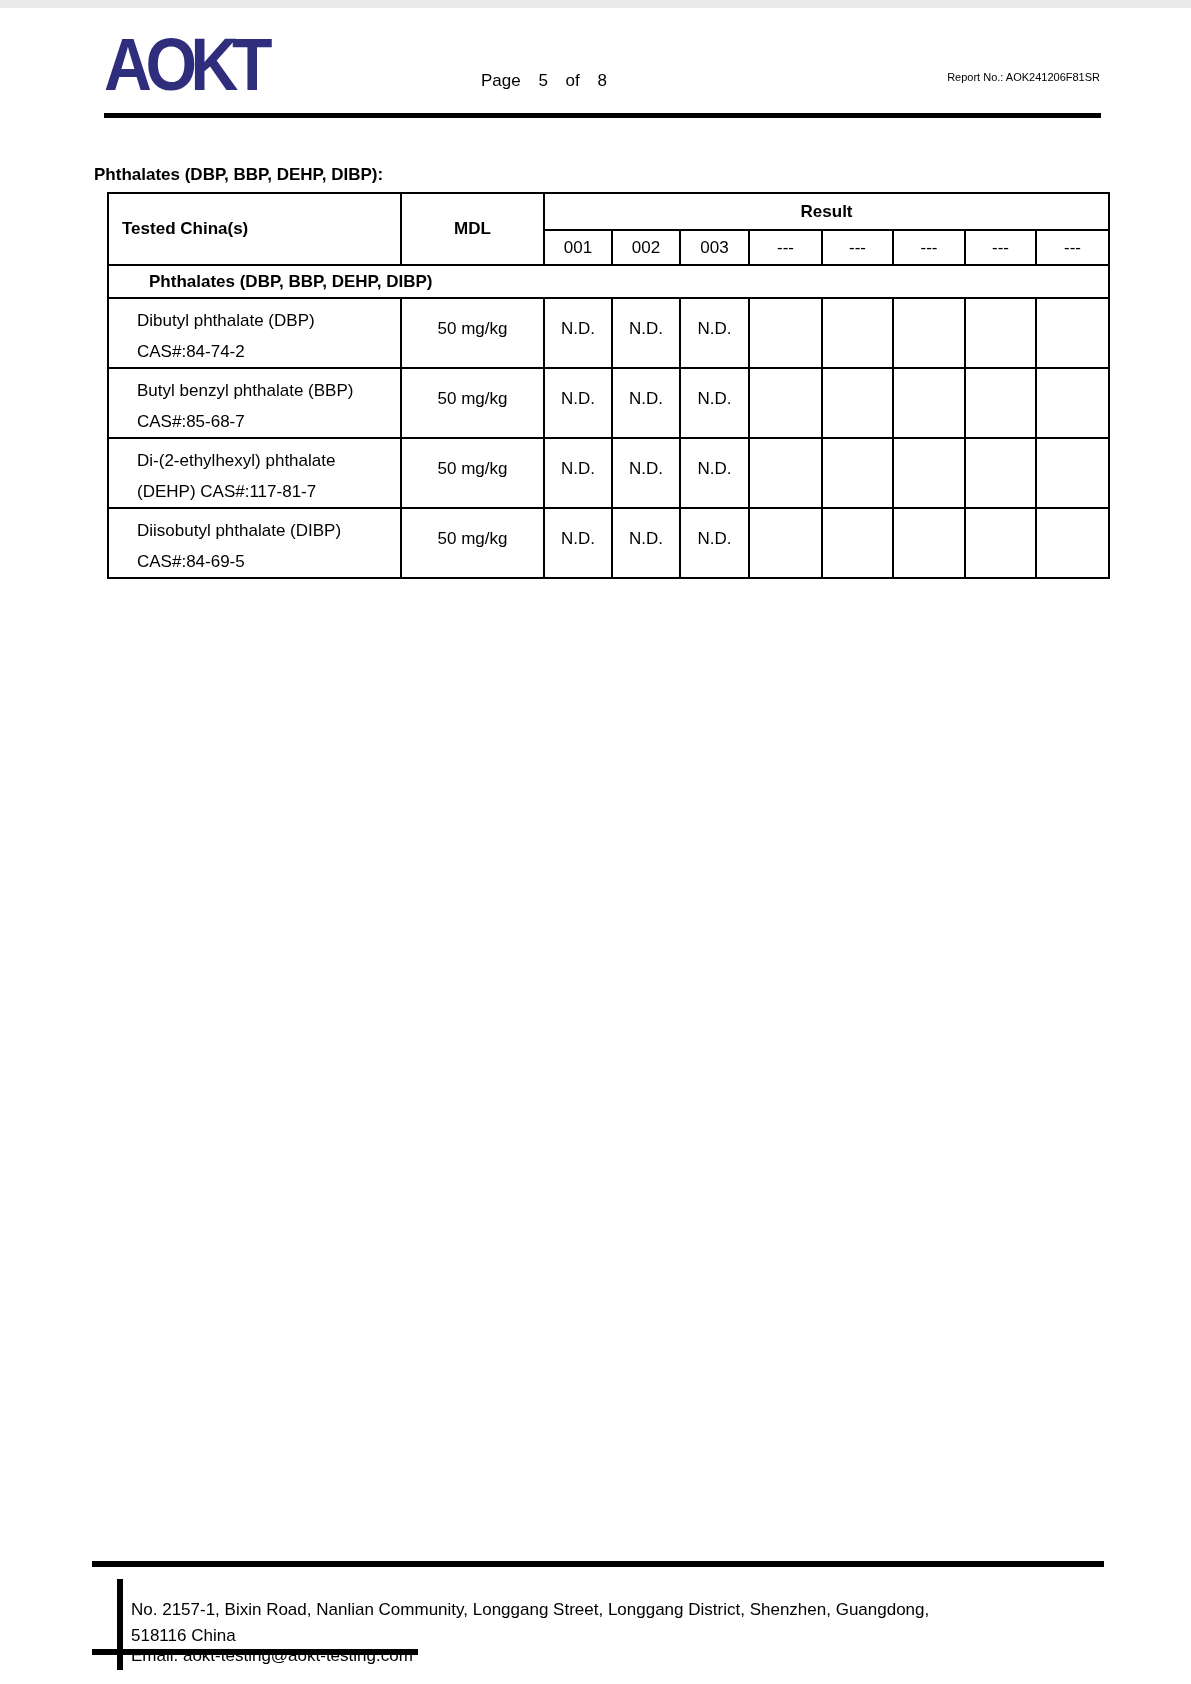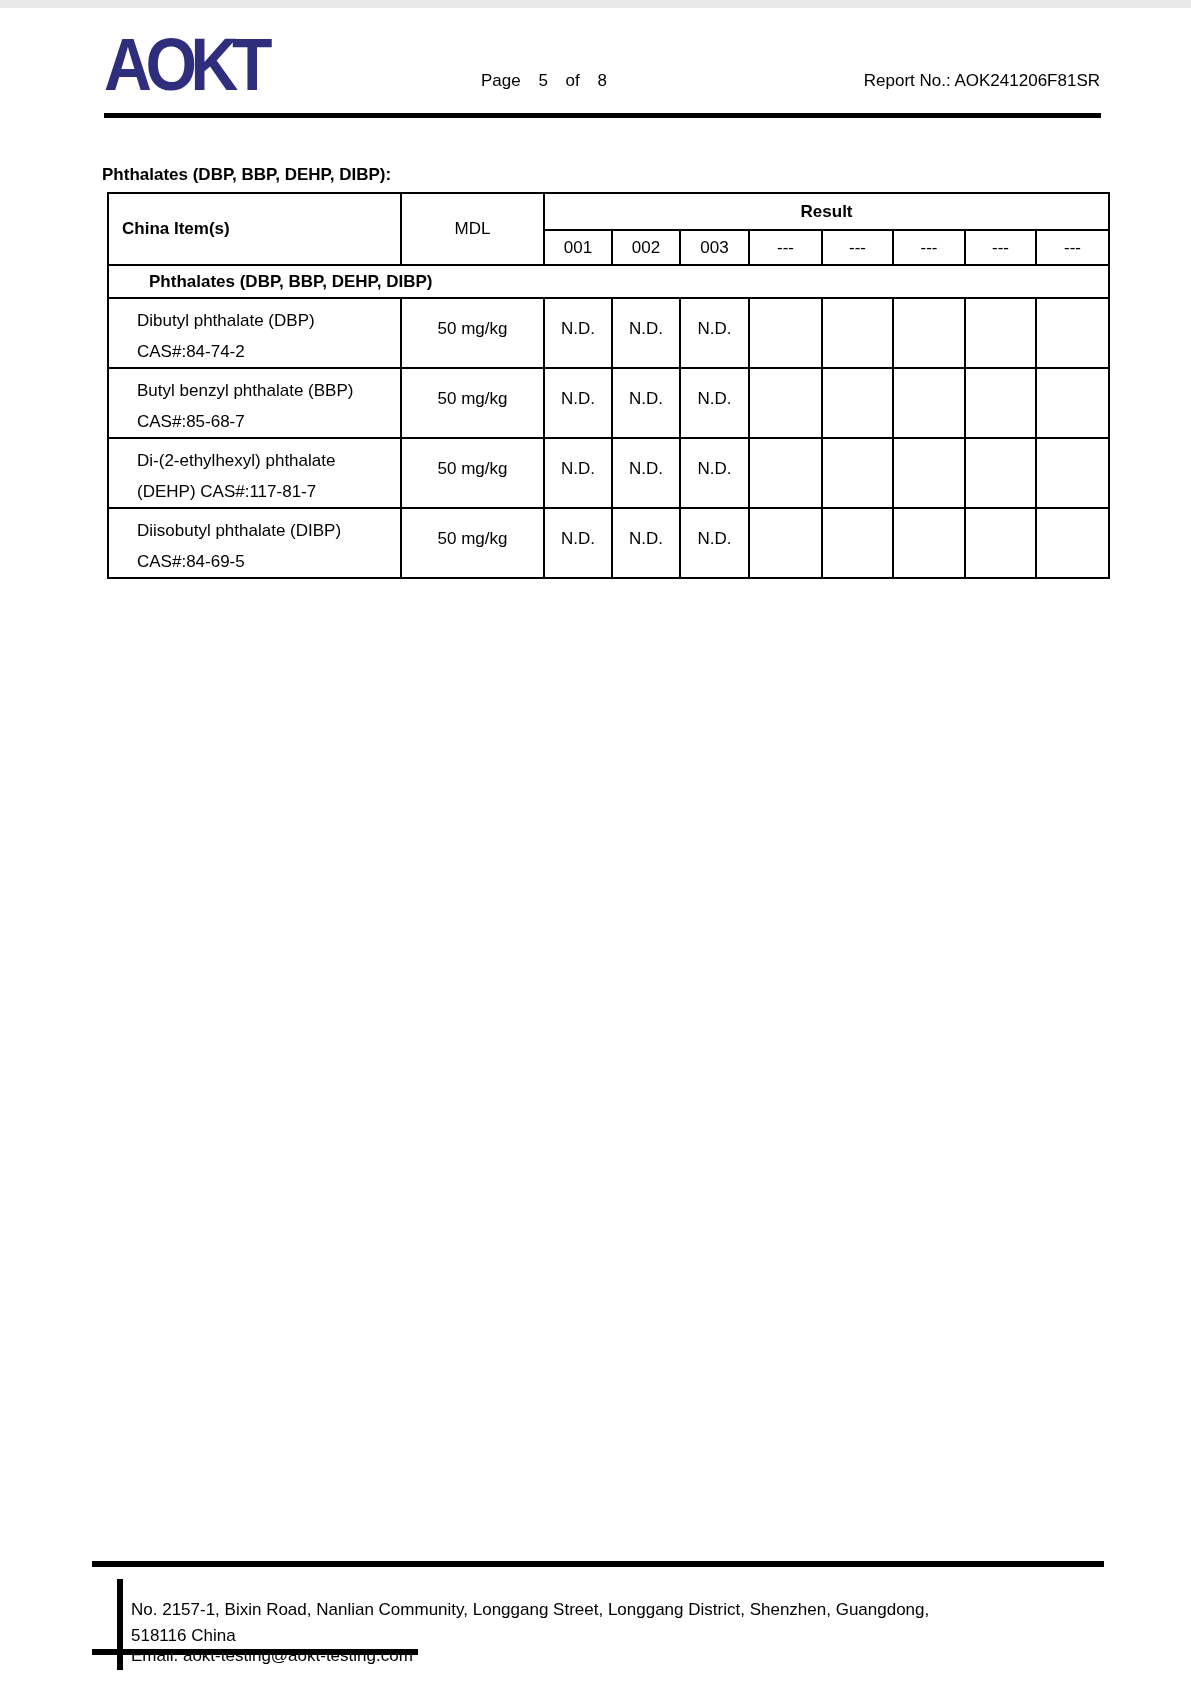--- a/index.html
+++ b/index.html
@@ -20,45 +20,45 @@
     color:#2E2E7D; letter-spacing:-7px;
     transform:scale(0.92,1.02); transform-origin:left center;
     white-space:nowrap;
   }
   .page-indicator {
     position:absolute; left:481px; top:63px;
     font-size:17px; word-spacing:13px; white-space:nowrap;
   }
   .report-no {
     position:absolute; right:91px; top:63px;
-    font-size:17px; white-space:nowrap;
+    font-size:11px; white-space:nowrap;
   }
   .top-rule {
     position:absolute; left:104px; top:105px; width:997px; height:5px;
     background:#000;
   }
 
   
   .section-title {
-    position:absolute; left:102px; top:157px;
+    position:absolute; left:94px; top:157px;
     font-size:17px; font-weight:bold;
   }
 
   
   .results-table {
     position:absolute; left:107px; top:184px; width:1001px;
     border-collapse:collapse; table-layout:fixed;
     font-size:17px;
   }
   .results-table th, .results-table td {
     border:2px solid #000; padding:0; text-align:center;
     font-weight:normal; background:#fff;
   }
   .results-table .th-item   { text-align:left; padding-left:13px; font-weight:bold; vertical-align:middle; }
-  .results-table .th-mdl    { font-weight:normal; vertical-align:middle; }
+  .results-table .th-mdl    { font-weight:bold; vertical-align:middle; }
   .results-table .th-result { font-weight:bold; height:37px; }
   .results-table .th-sample { height:35px; font-weight:normal; }
   .results-table .group-row td {
     height:33px; text-align:left; padding-left:40px; font-weight:bold;
     vertical-align:middle;
   }
   .results-table .data-row td { height:63px; vertical-align:top; padding-top:20px; }
   .results-table .data-row .cell-item {
     text-align:left; padding-left:28px; line-height:31px; padding-top:6px;
   }
@@ -113,21 +113,21 @@
         <col style="width:68px">
         <col style="width:69px">
       <col style="width:73px">
         <col style="width:71px">
         <col style="width:72px">
       <col style="width:71px">
         <col style="width:73px">
     </colgroup>
     <tbody>
         <tr>
-      <th class="th-item" rowspan="2">China Item(s)</th>
+      <th class="th-item" rowspan="2">Tested China(s)</th>
       <th class="th-mdl" rowspan="2">MDL</th>
       <th class="th-result" colspan="8">Result</th>
     </tr>
     <tr>
       <th class="th-sample">001</th>
       <th class="th-sample">002</th>
       <th class="th-sample">003</th>
       <th class="th-sample">---</th>
       <th class="th-sample">---</th>
       <th class="th-sample">---</th>

